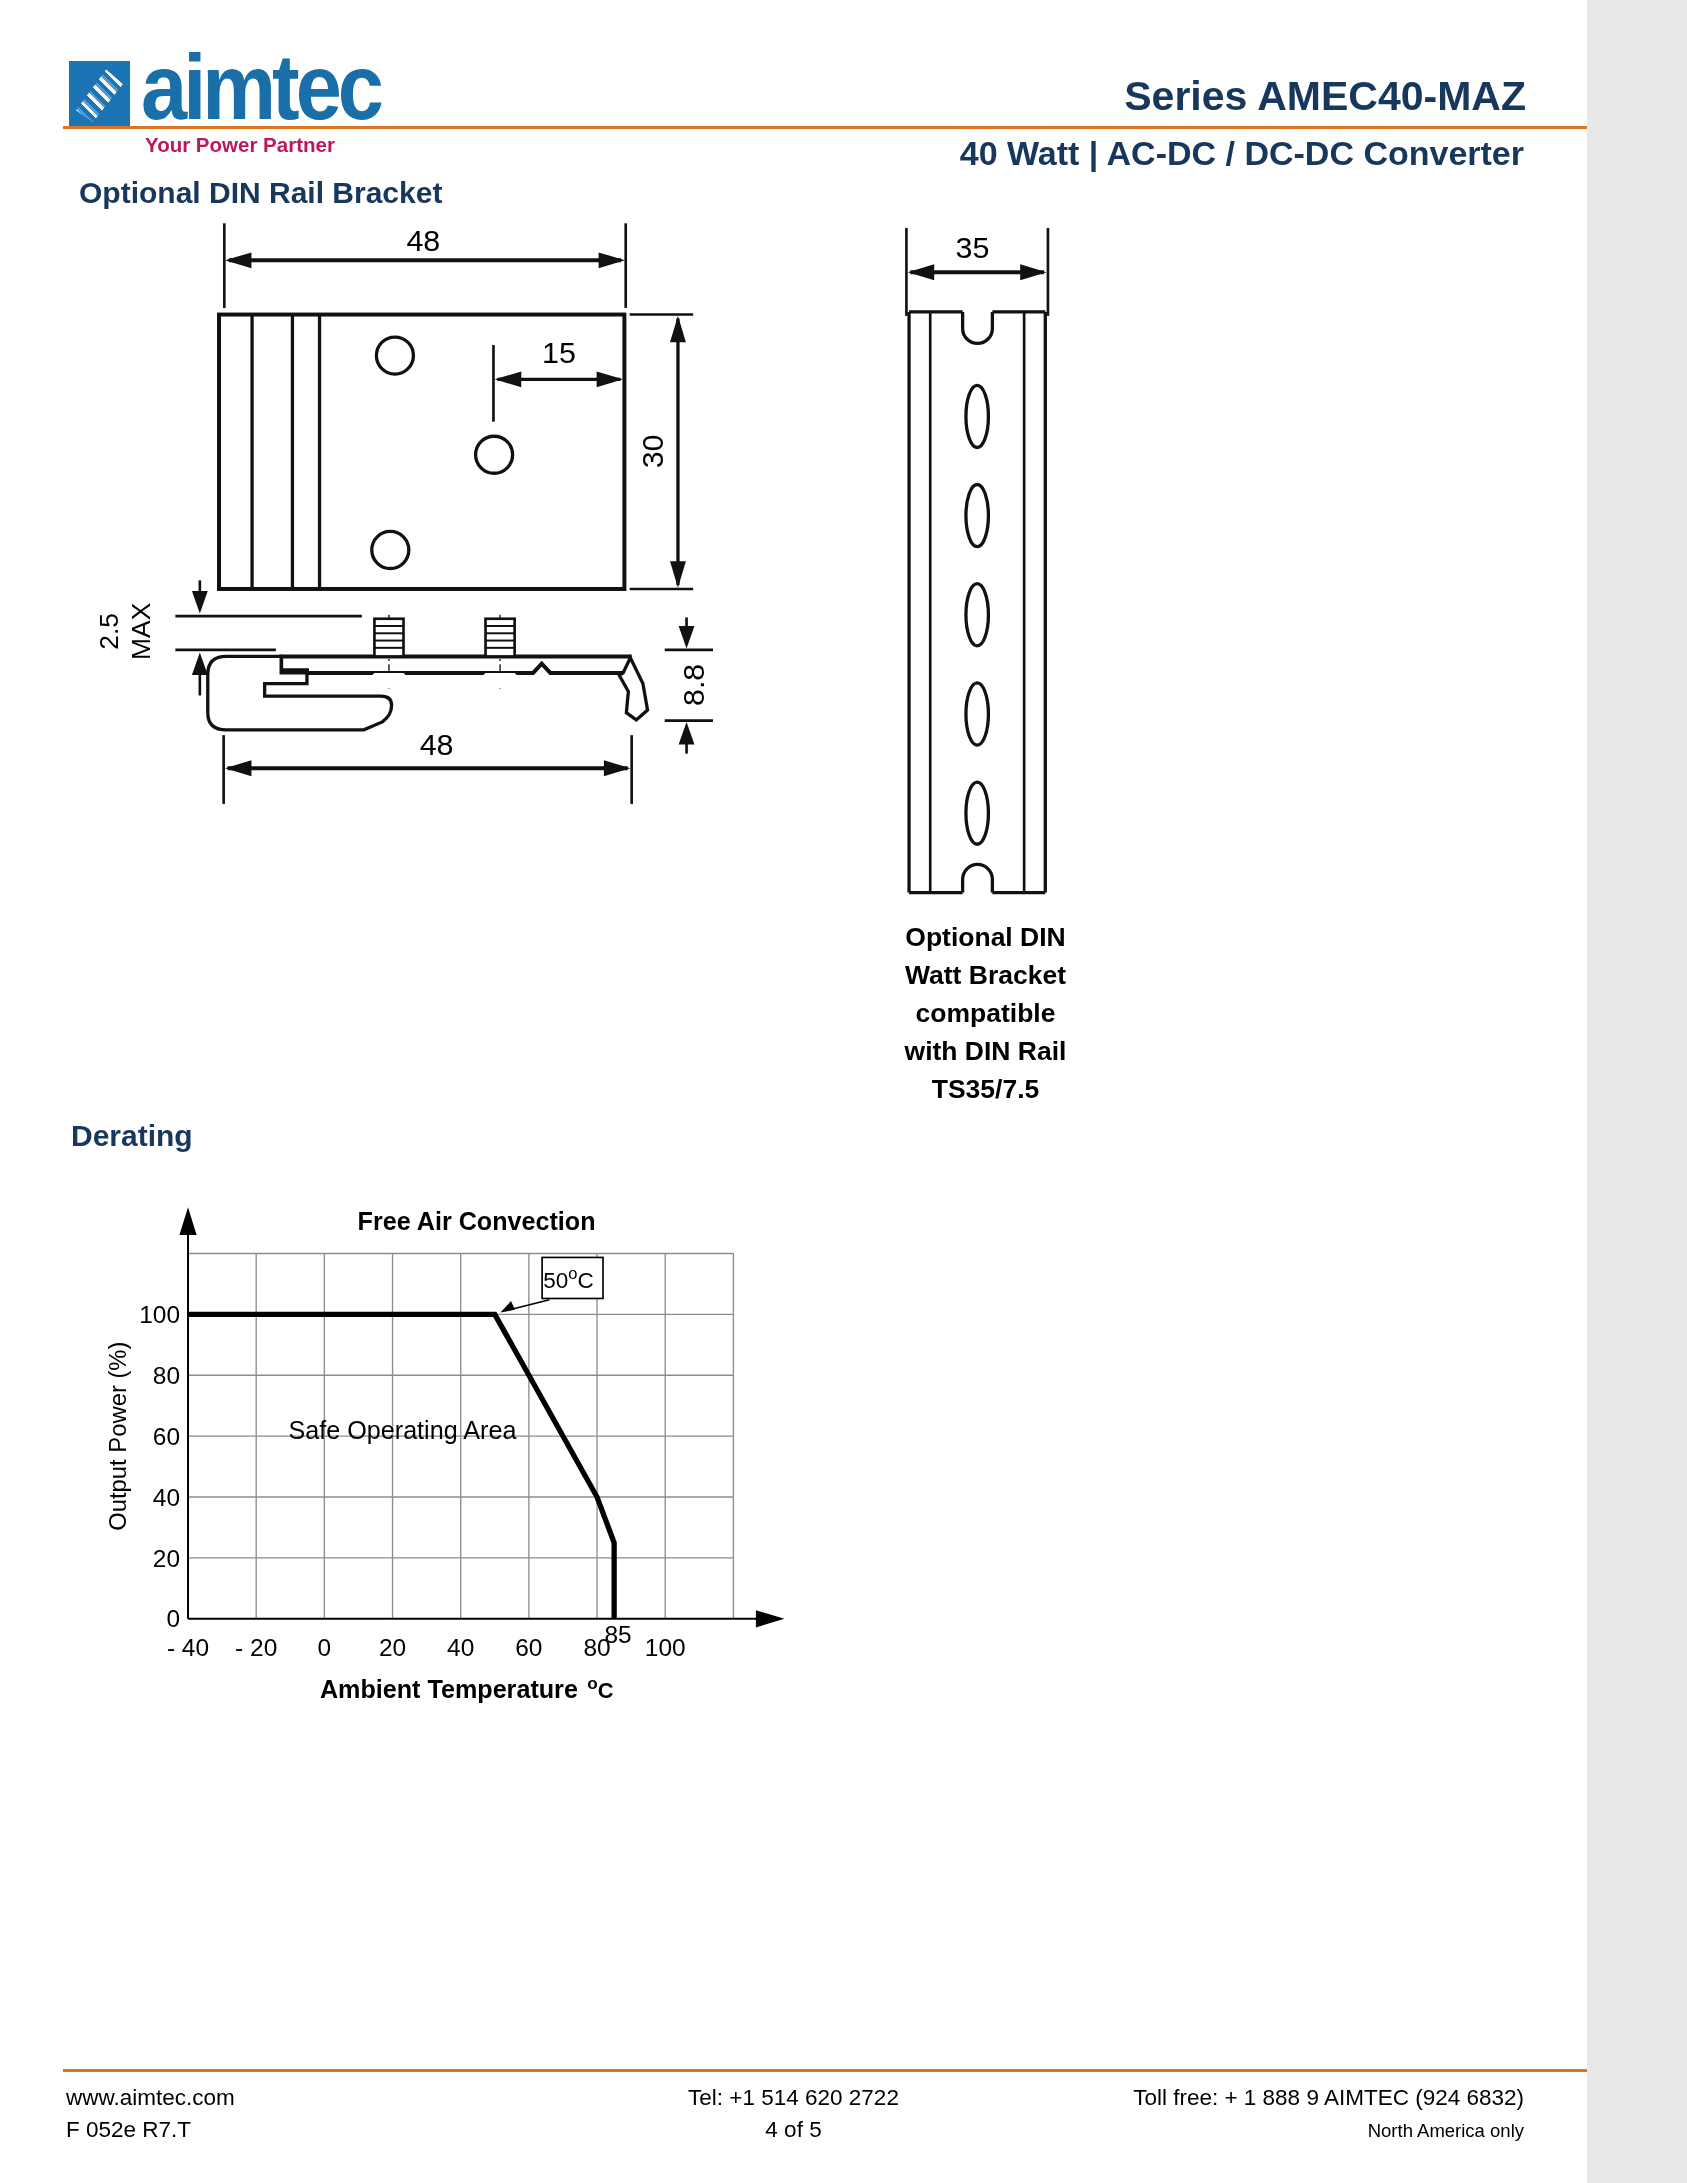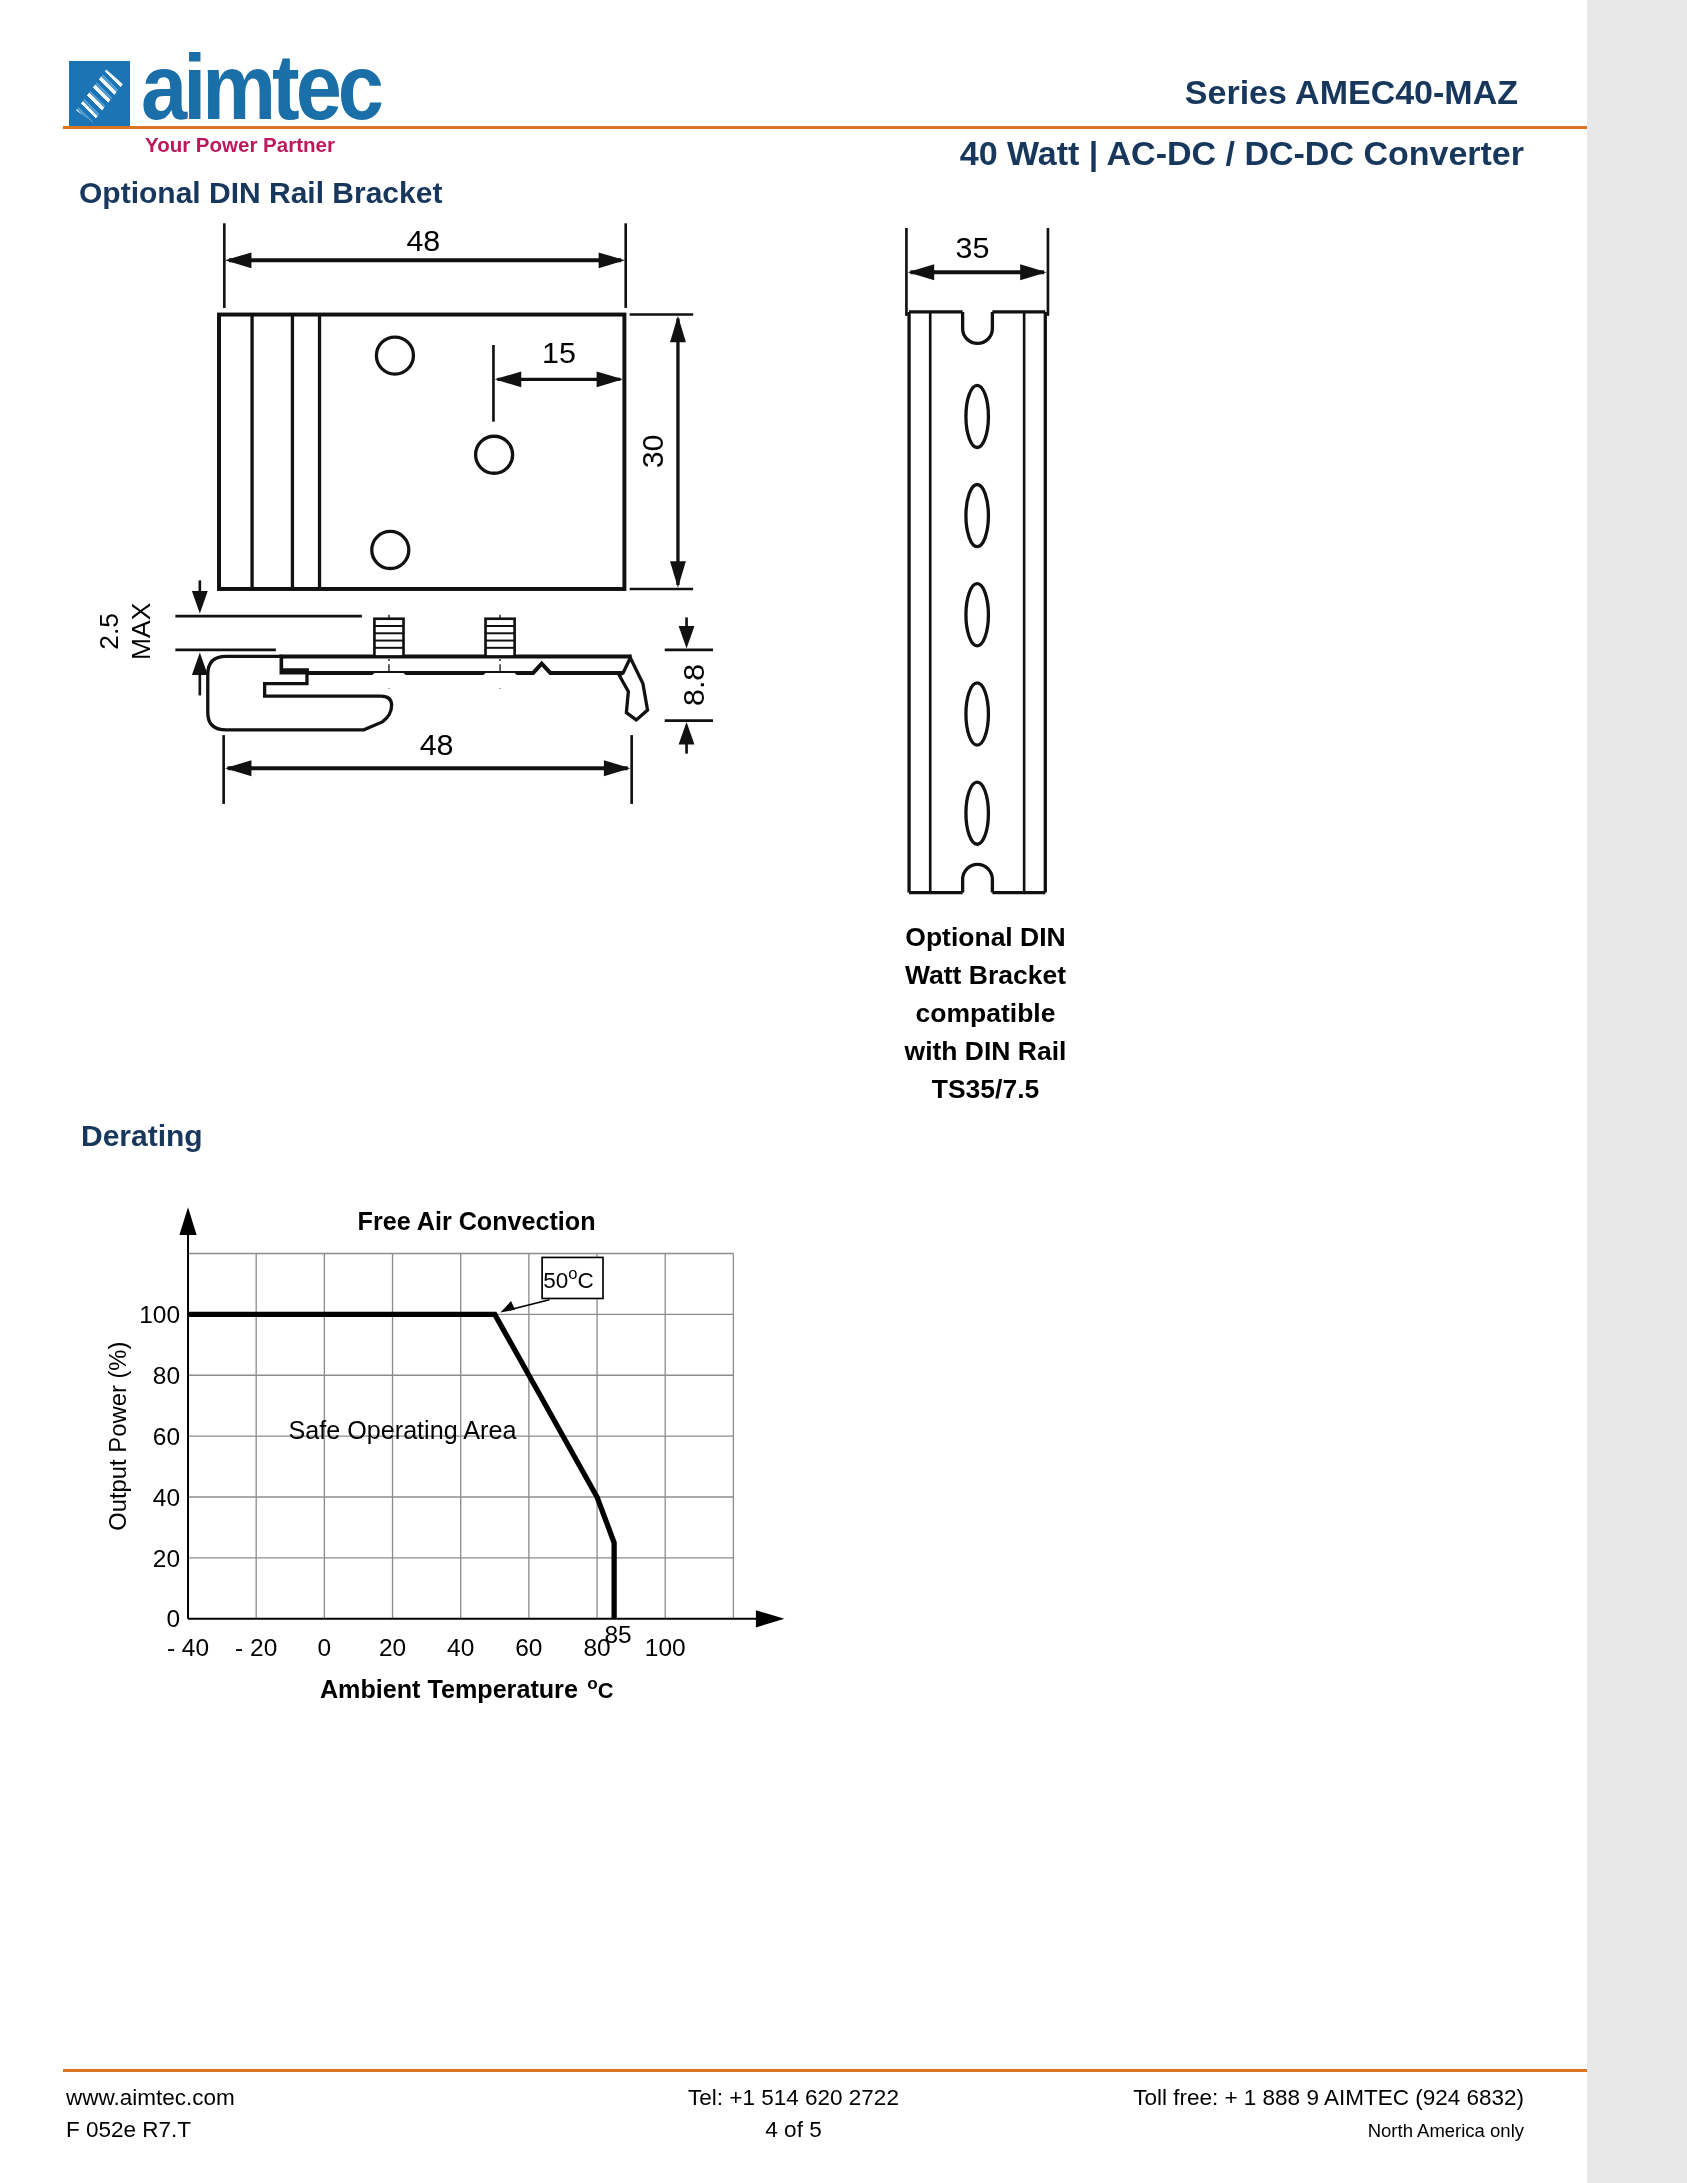--- a/index.html
+++ b/index.html
@@ -8,24 +8,24 @@
   .abs{position:absolute;}
   .navy{color:#17375d;font-weight:bold;}
   .rule{position:absolute;background:#dd7423;height:3.3px;width:1563px;left:63px;}
   .logo-square{position:absolute;left:69px;top:61px;width:61px;height:65px;background:#1c74b4;}
   .logo-stripes{position:absolute;inset:2.6px;
      background:repeating-linear-gradient(45deg,rgba(255,255,255,0.95) 0 3.3px,rgba(120,190,235,0.55) 3.3px 6px,rgba(28,116,180,0) 6px 10px);
      clip-path:polygon(8% 78%,62% 10%,92% 34%,38% 98%);}
   .logo-word{position:absolute;left:141px;top:41px;font-size:83px;font-weight:bold;color:#1b6fa8;
      letter-spacing:-4px;line-height:1;transform:scaleY(1.12);transform-origin:top left;}
   .tagline{position:absolute;left:145px;top:133px;font-size:20.5px;font-weight:bold;color:#be185d;}
-  .series-title{position:absolute;right:69px;top:73px;font-size:34px;}
+  .series-title{position:absolute;right:61px;top:73px;font-size:41px;}
   .subtitle{position:absolute;right:63px;top:134px;font-size:34px;}
   .h-bracket{position:absolute;left:79px;top:176px;font-size:30px;}
-  .h-derating{position:absolute;left:81px;top:1119px;font-size:30px;}
+  .h-derating{position:absolute;left:71px;top:1119px;font-size:30px;}
   .order-note{position:absolute;left:213px;top:889px;font-size:24.5px;line-height:34px;}
   .rail-caption{position:absolute;left:853px;top:918px;width:265px;text-align:center;
      font-size:26.5px;line-height:38px;font-weight:bold;}
   .footer-text{font-size:22.5px;text-align:right;}
   .footer-small{font-size:18.5px;}
   .center-x{left:50%;transform:translateX(-50%);}
   svg{position:absolute;overflow:visible;}
   svg text{fill:#000;}
   .dwg line,.dwg path,.dwg rect,.dwg circle,.dwg ellipse{stroke:#111;}
 </style>

